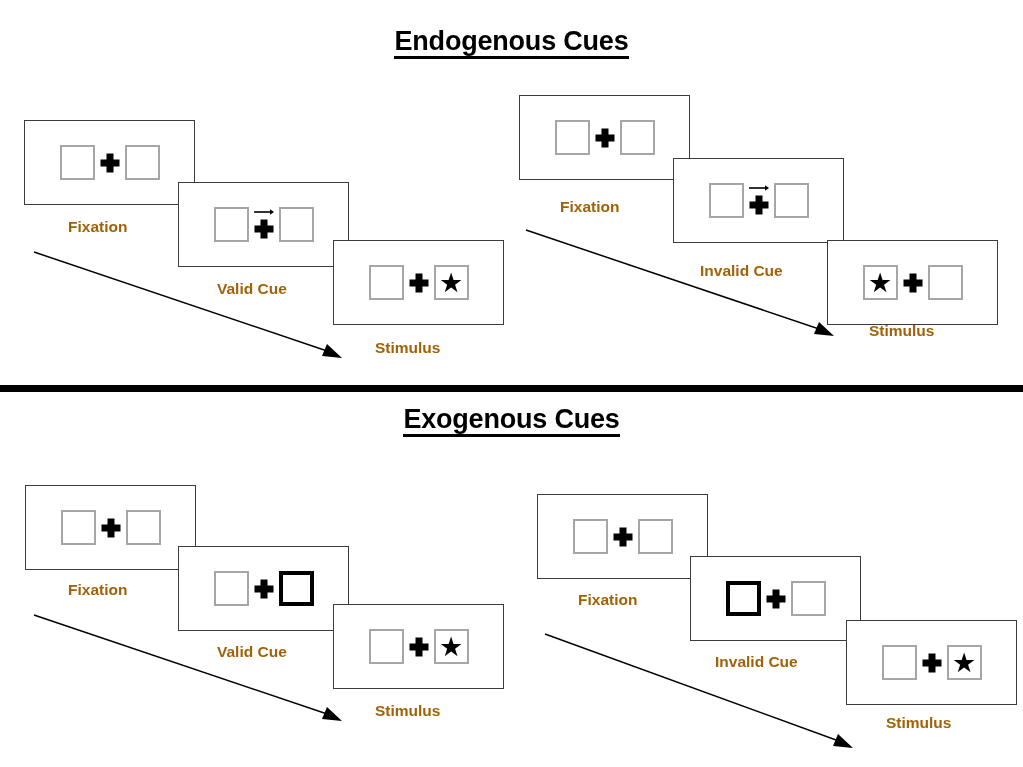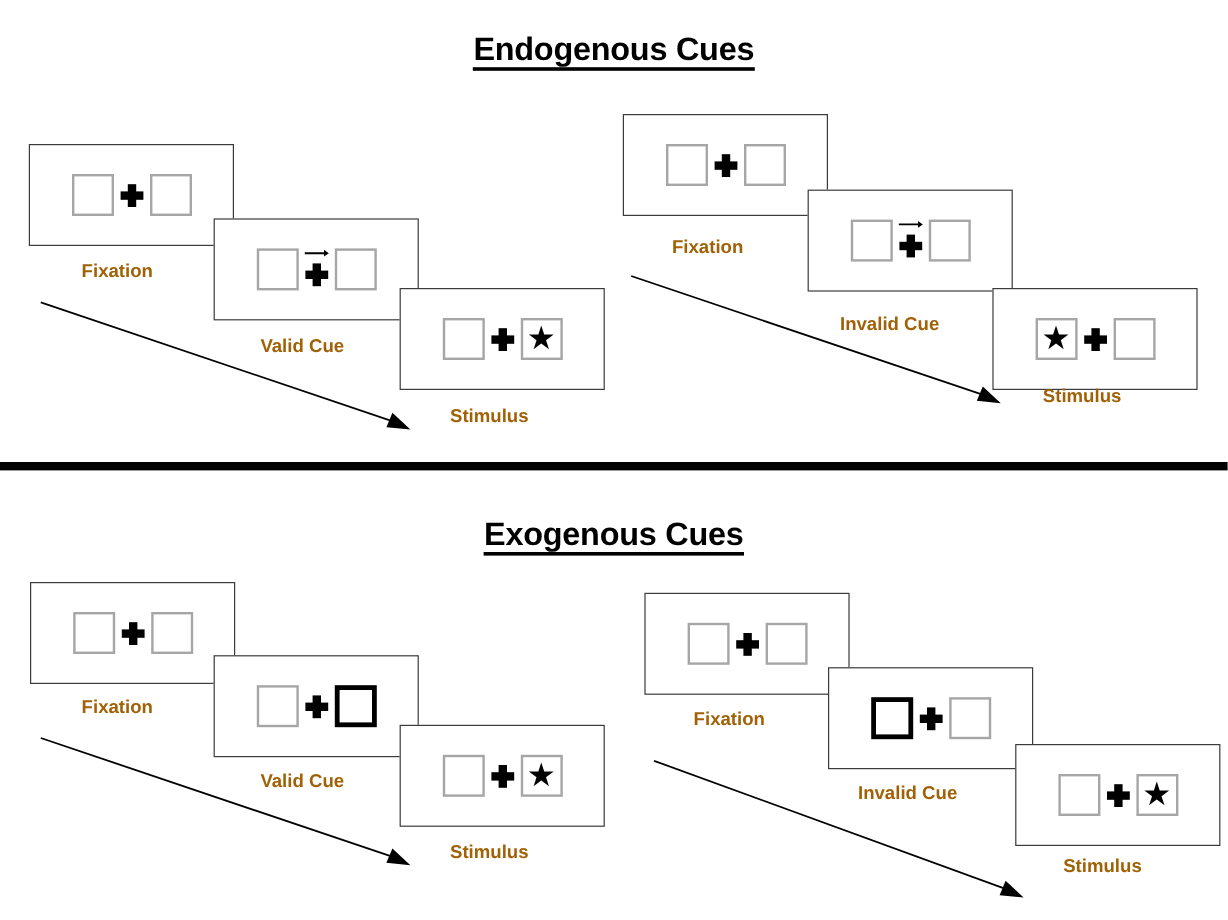--- a/index.html
+++ b/index.html
@@ -27,21 +27,21 @@
     letter-spacing: -0.2px;
     color: #000;
   }
   .section-title span {
     border-bottom: 3px solid #000;
     padding-bottom: 1px;
     display: inline-block;
     line-height: 1.05;
   }
   #title-endogenous { top: 26px; }
-  #title-exogenous  { top: 430px; }
+  #title-exogenous  { top: 404px; }
 
   
   .divider {
     position: absolute;
     left: 0;
     top: 385px;
     width: 1023px;
     height: 7px;
     background: #000;
   }

